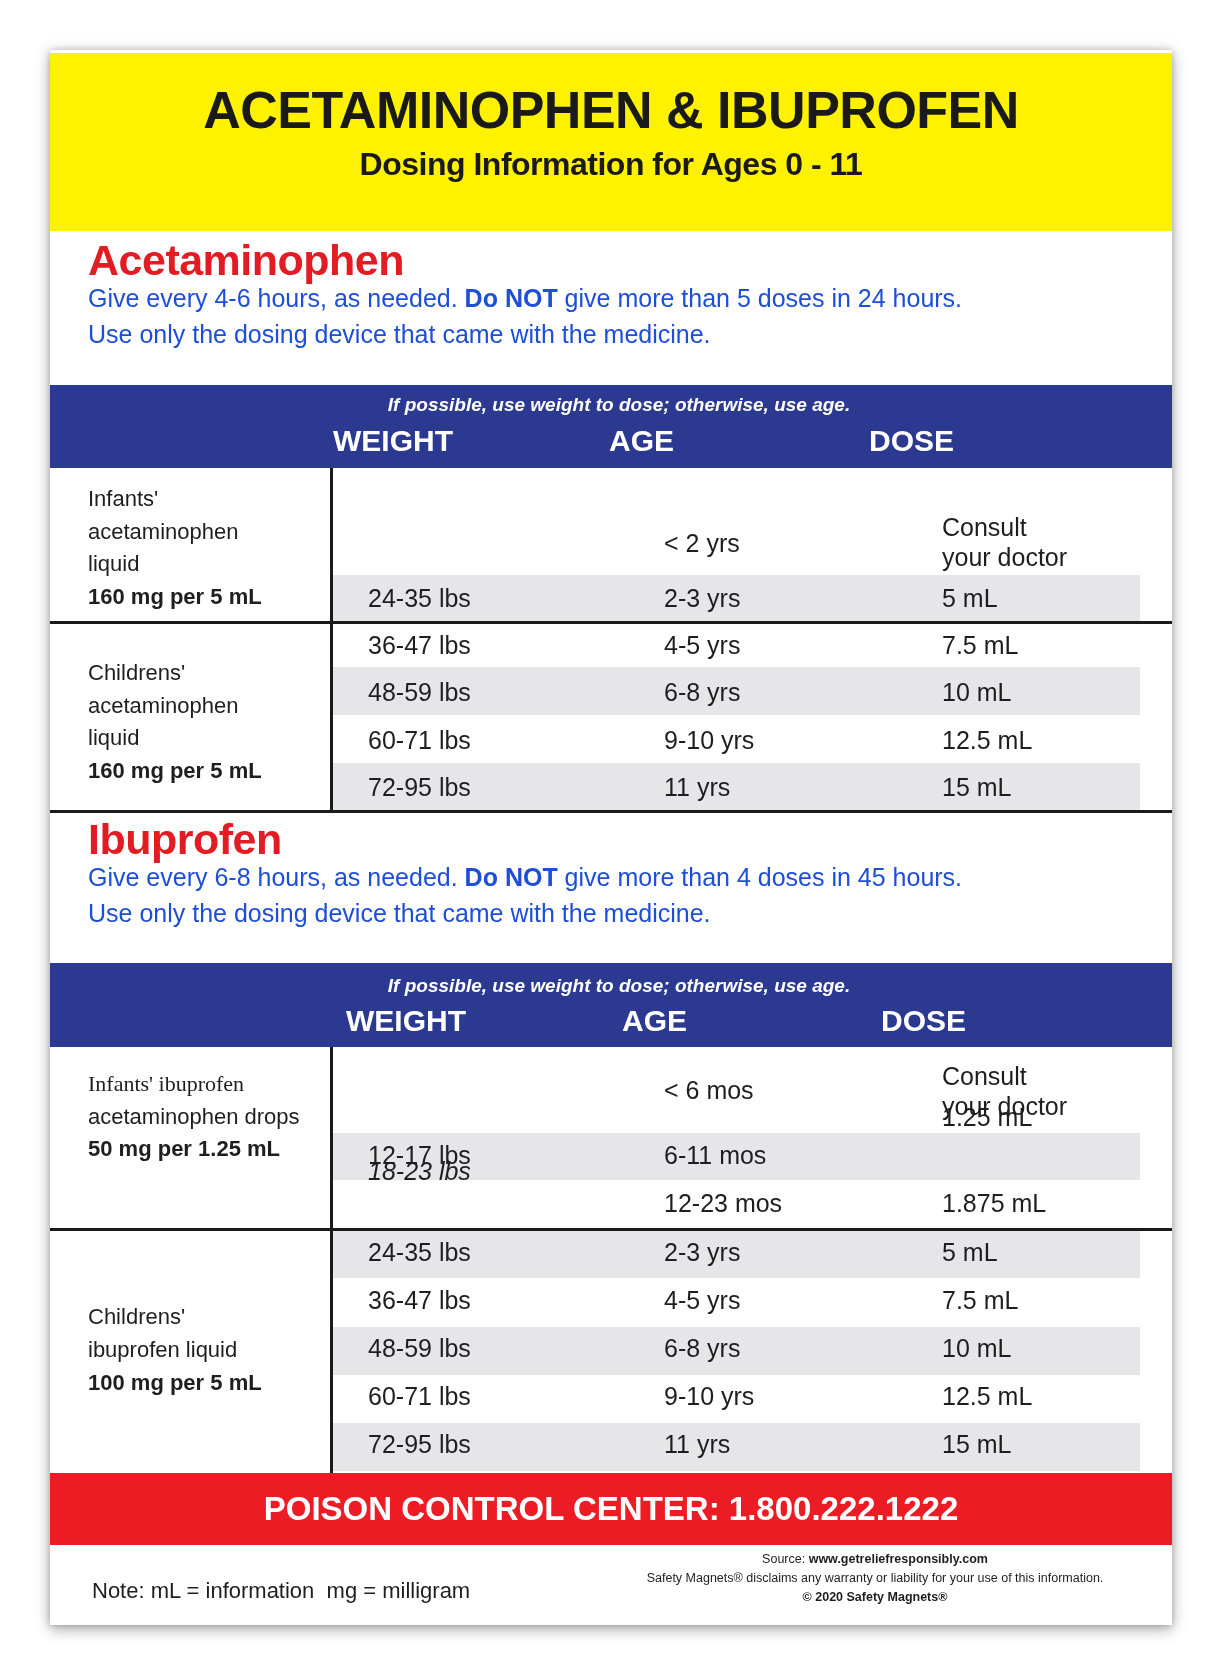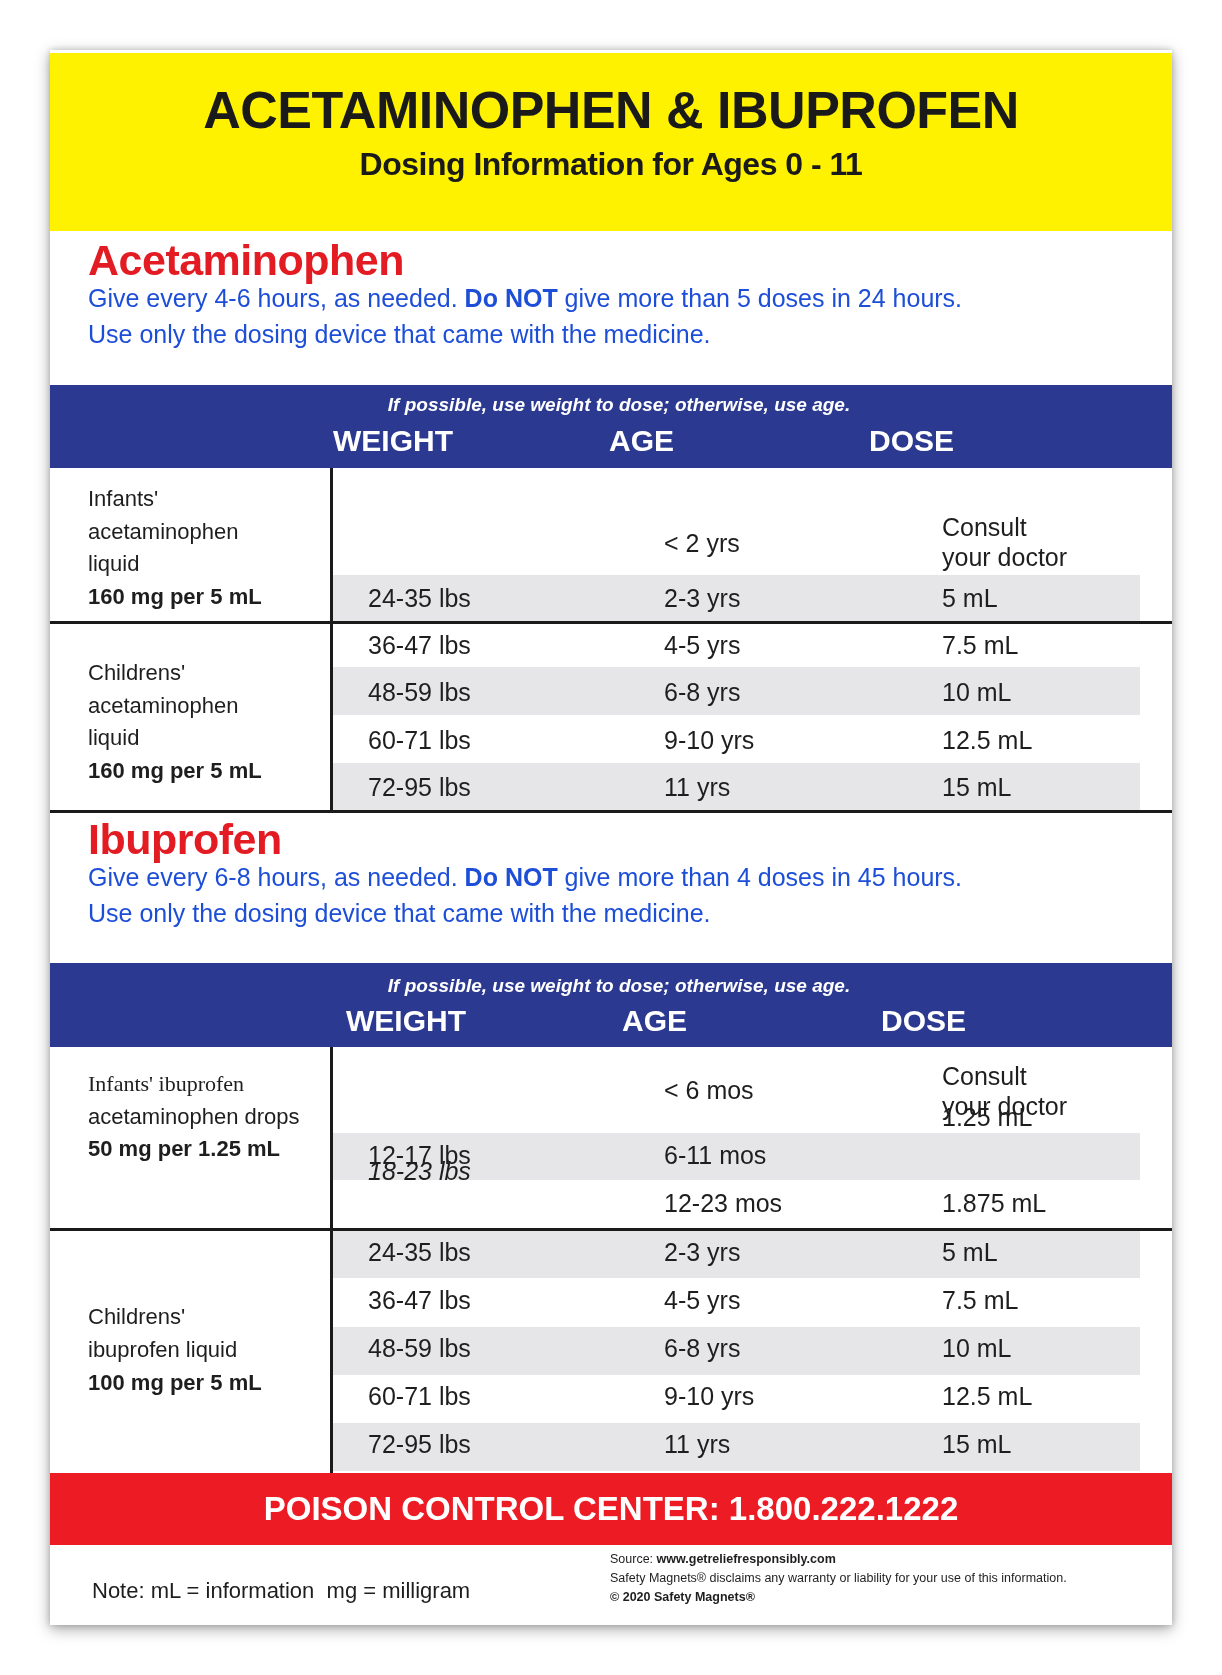--- a/index.html
+++ b/index.html
@@ -25,21 +25,21 @@
   .hline { left: 0; width: 1122px; height: 3px; background: #1a1a1a; }
   .cell { font-size: 25px; color: #1e1e1e; line-height: 30px; }
   .w { left: 318px; }
   .a { left: 614px; }
   .d { left: 892px; }
   .label { left: 38px; font-size: 22px; line-height: 34px; color: #1e1e1e; }
   .red { left: 0; top: 1423px; width: 1122px; height: 72px; background: #ed1c24; }
   .poison { left: 0; width: 1122px; text-align: center; font-weight: bold; font-size: 33px;
             color: #ffffff; top: 1440px; }
   .note { left: 42px; top: 1528px; font-size: 22px; color: #1e1e1e; }
-  .fine { left: 560px; width: 530px; text-align: left; font-size: 12.5px; line-height: 19px;
+  .fine { left: 560px; width: 530px; text-align: center; font-size: 12.5px; line-height: 19px;
           color: #1e1e1e; top: 1500px; }
   .fine b { font-weight: bold; }
 </style>
 </head>
 <body>
 
 <div class="card">
 
   <div class="abs yellow"></div>
   <div class="abs main-title t1">ACETAMINOPHEN &amp; IBUPROFEN</div>

